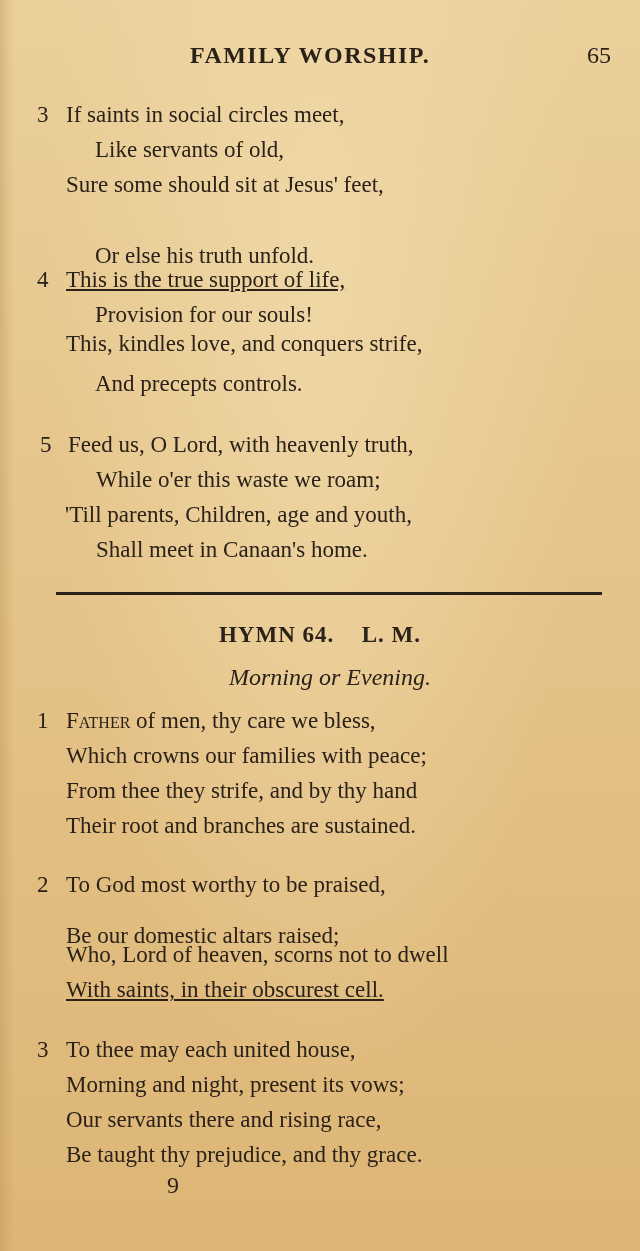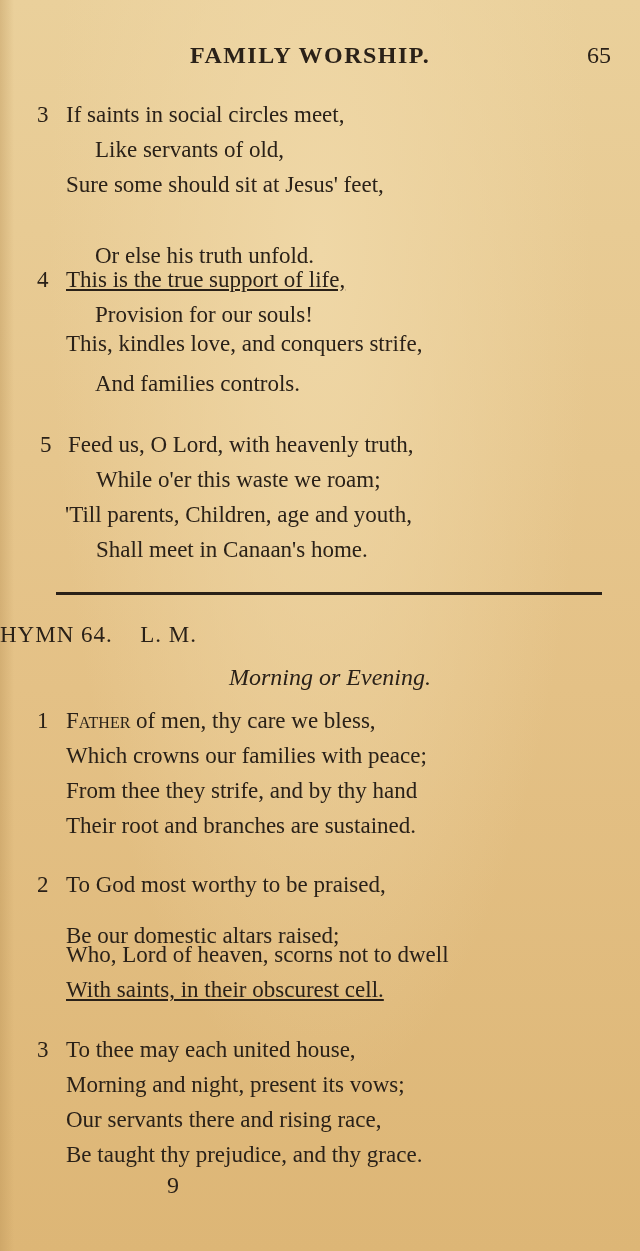--- a/index.html
+++ b/index.html
@@ -27,22 +27,22 @@
       position: absolute; left: 575px; top: 2px;
       font-size: 24px; font-weight: normal;
     }
     .line { position: absolute; white-space: nowrap; font-size: 23px; }
     .vnum { position: absolute; font-size: 23px; }
     .rule {
       position: absolute; left: 56px; width: 546px; top: 592px; height: 3px;
       background: #2a2118;
     }
     .hymn-title {
-      position: absolute; left: 0; width: 640px; top: 622px;
-      font-size: 23px; letter-spacing: 1px;
+      position: absolute; left: 0; width: 640px; text-align: center; top: 622px;
+      font-size: 23px; letter-spacing: 1px; font-weight: bold;
     }
     .hymn-title span { display: inline-block; }
     .hymn-subtitle {
       position: absolute; left: 0; width: 660px; text-align: center; top: 664px;
       font-size: 24px; font-style: italic;
     }
     .signature {
       position: absolute; left: 167px; top: 1172px; font-size: 24px;
     }
     .sc { font-variant: small-caps; }
@@ -64,21 +64,21 @@
     <span class="line" style="left:95px; top:137px;">Like servants of old,</span>
     <span class="line" style="left:66px; top:172px;">Sure some should sit at Jesus' feet,</span>
     <span class="line" style="left:95px; top:207px;margin-top:36px;">Or else his truth unfold.</span>
   </div>
 
   <div>
     <span class="vnum" style="left:37px; top:267px;">4</span>
     <span class="line" style="left:66px; top:267px;text-decoration:underline;">This is the true support of life,</span>
     <span class="line" style="left:95px; top:302px;">Provision for our souls!</span>
     <span class="line" style="left:66px; top:331px;">This, kindles love, and conquers strife,</span>
-    <span class="line" style="left:95px; top:371px;">And families controls.</span>
+    <span class="line" style="left:95px; top:371px;">And precepts controls.</span>
   </div>
 
   <div>
     <span class="vnum" style="left:40px; top:432px;">5</span>
     <span class="line" style="left:68px; top:432px;">Feed us, O Lord, with heavenly truth,</span>
     <span class="line" style="left:96px; top:467px;">While o'er  this waste we roam;</span>
     <span class="line" style="left:65px; top:502px;">'Till parents, Children, age and youth,</span>
     <span class="line" style="left:96px; top:537px;">Shall meet in Canaan's home.</span>
   </div>
 

